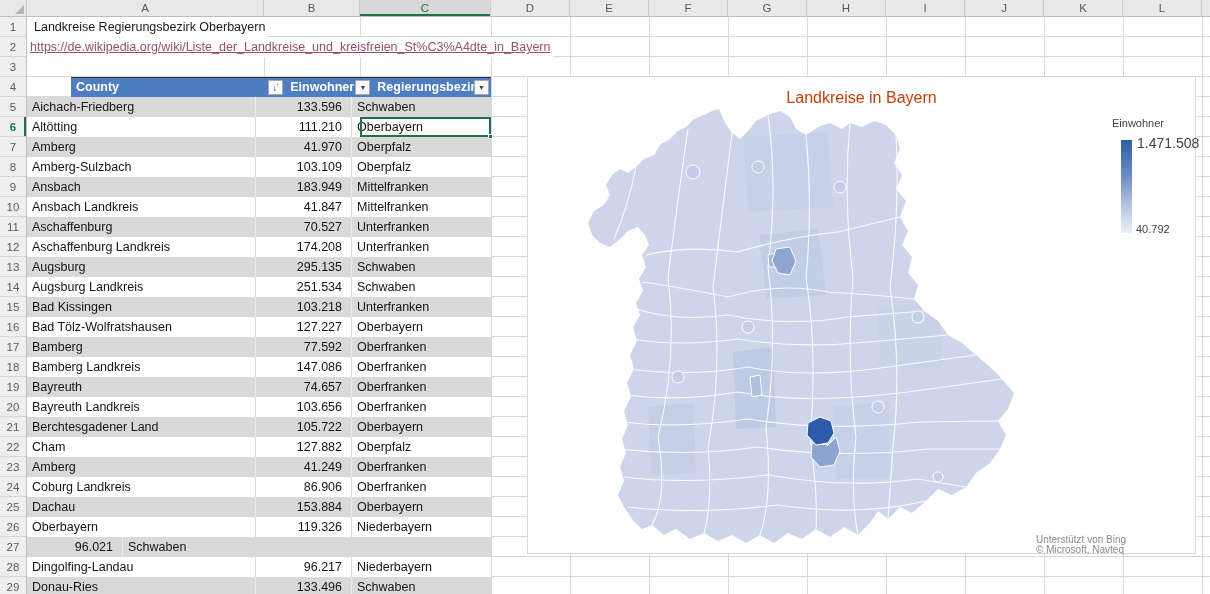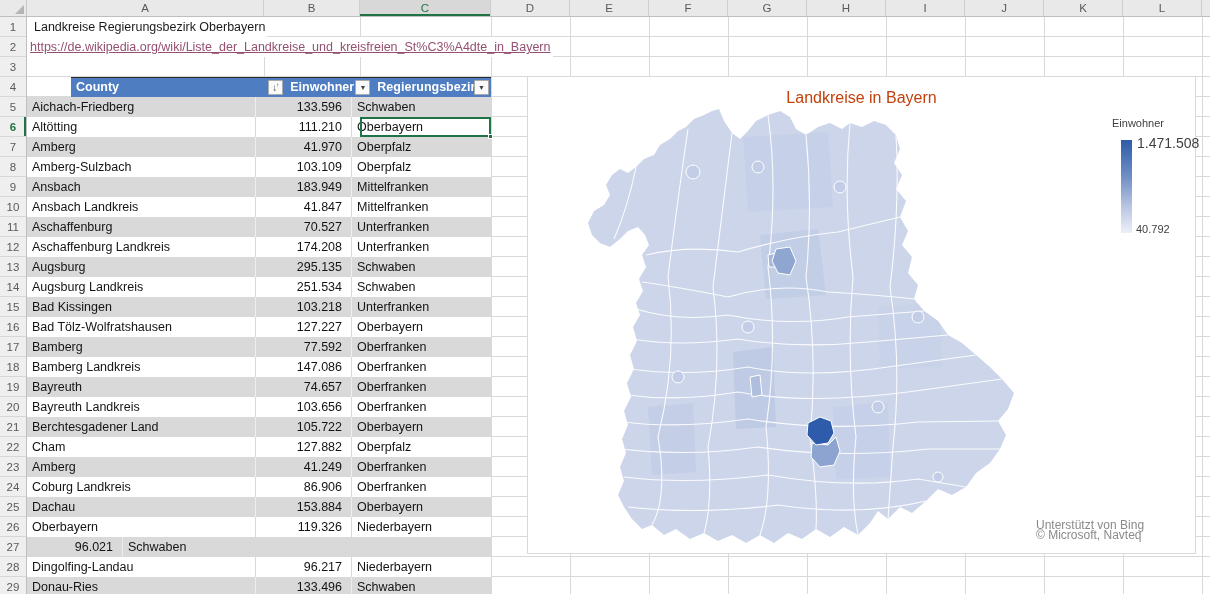--- a/index.html
+++ b/index.html
@@ -66,21 +66,21 @@
   .chart { position:absolute; left:500px; top:59px; width:669px; height:478px; background:#fff;
            border:1px solid #D9D9D9; z-index:3; }
   .chart-title { position:absolute; left:0; top:12px; width:100%; text-align:center;
                  font-size:16px; color:#c2410c; }
   .legend-title { position:absolute; left:560px; top:40px; width:100px; text-align:center;
                   font-size:11px; color:#3F3F3F; }
   .legend-bar { position:absolute; left:593px; top:63px; width:11px; height:93px;
                 background:linear-gradient(to bottom, #2E5CA8 0%, #6D8CC4 38%, #B9C6E2 72%, #EDF0F8 100%); }
   .legend-max { position:absolute; left:609px; top:58px; font-size:14px; color:#3F3F3F; }
   .legend-min { position:absolute; left:608px; top:146px; font-size:11px; color:#3F3F3F; }
-  .attribution { position:absolute; left:508px; top:443px; font-size:12px; line-height:10px;
+  .attribution { position:absolute; left:508px; top:458px; font-size:10px; line-height:10px;
                  color:#8A8A8A; }
   .mapsvg { position:absolute; left:0; top:0; }
 </style>
 </head>
 <body>
 
 <div id="app">
 
   <div class="colstrip">
     <div class="corner">

